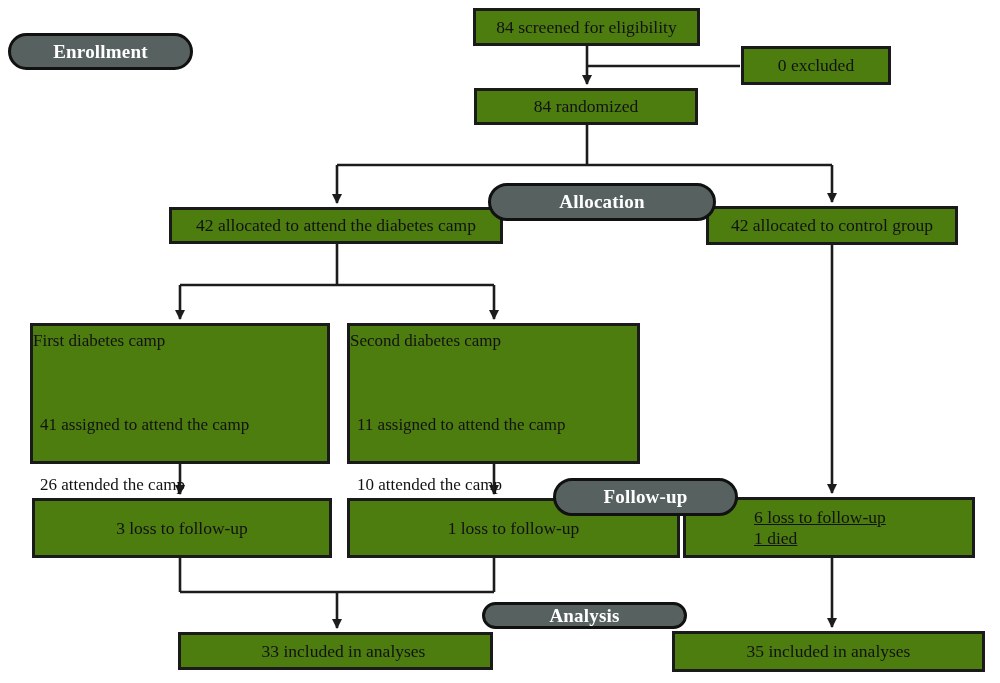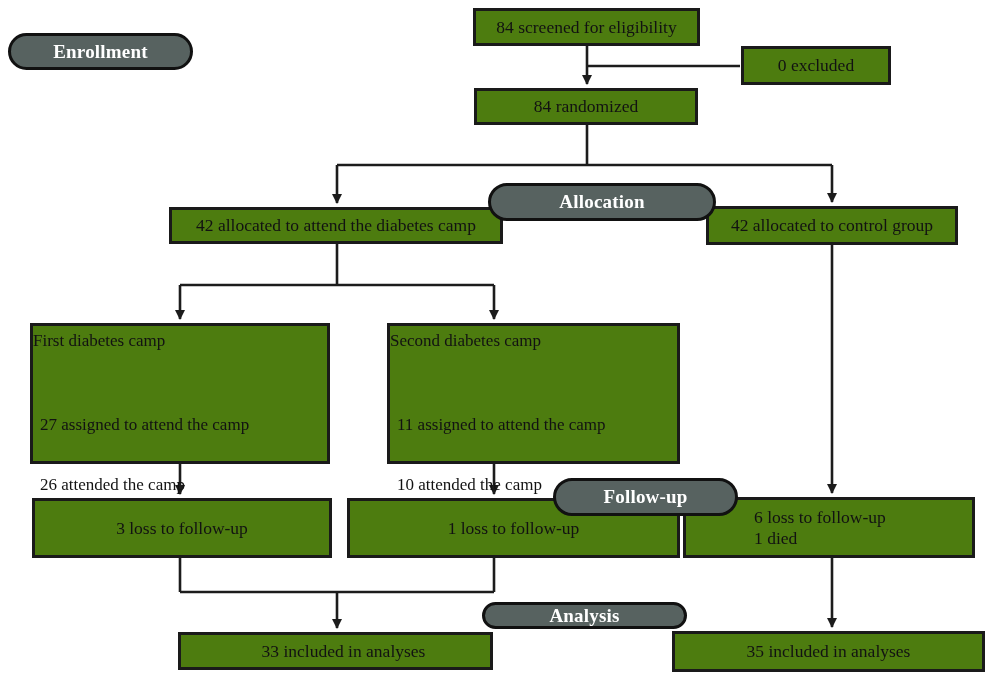--- a/index.html
+++ b/index.html
@@ -103,37 +103,37 @@
   <div class="box" style="left:473px;top:8px;width:227px;height:38px;">84 screened for eligibility</div>
   <div class="box" style="left:741px;top:46px;width:150px;height:39px;">0 excluded</div>
   <div class="box" style="left:474px;top:88px;width:224px;height:37px;">84 randomized</div>
 
   <div class="box" style="left:169px;top:207px;width:334px;height:37px;">42 allocated to attend the diabetes camp</div>
   <div class="box" style="left:706px;top:206px;width:252px;height:39px;">42 allocated to control group</div>
 
   <div class="box multiline" style="left:30px;top:323px;width:300px;height:141px;">
     <div class="camp-title">First diabetes camp</div>
     <div class="camp-lines">
-      <div>27 assigned to attend the camp</div>
+      <div>41 assigned to attend the camp</div>
       <div>26 attended the camp</div>
       <div>  5 declined to participate afterwards</div>
     </div>
   </div>
-  <div class="box multiline" style="left:347px;top:323px;width:293px;height:141px;margin-left:40px;">
+  <div class="box multiline" style="left:347px;top:323px;width:293px;height:141px;">
     <div class="camp-title">Second diabetes camp</div>
     <div class="camp-lines">
       <div>11 assigned to attend the camp</div>
       <div>10 attended the camp</div>
       <div>  1 declined to participate afterwards</div>
     </div>
   </div>
 
   <div class="box" style="left:32px;top:498px;width:300px;height:60px;">3 loss to follow-up</div>
   <div class="box" style="left:347px;top:498px;width:333px;height:60px;">1 loss to follow-up</div>
-  <div class="box multiline" style="left:683px;top:497px;width:292px;height:61px;">
+  <div class="box multiline" style="left:683px;top:497px;width:292px;height:61px;text-decoration:underline;">
     <div class="fu-lines">
       <div>6 loss to follow-up</div>
       <div>1 died</div>
     </div>
   </div>
 
   <div class="box" style="left:178px;top:632px;width:315px;height:38px;padding-left:16px;">33 included in analyses</div>
   <div class="box" style="left:672px;top:631px;width:313px;height:41px;">35 included in analyses</div>
 
 </div>

